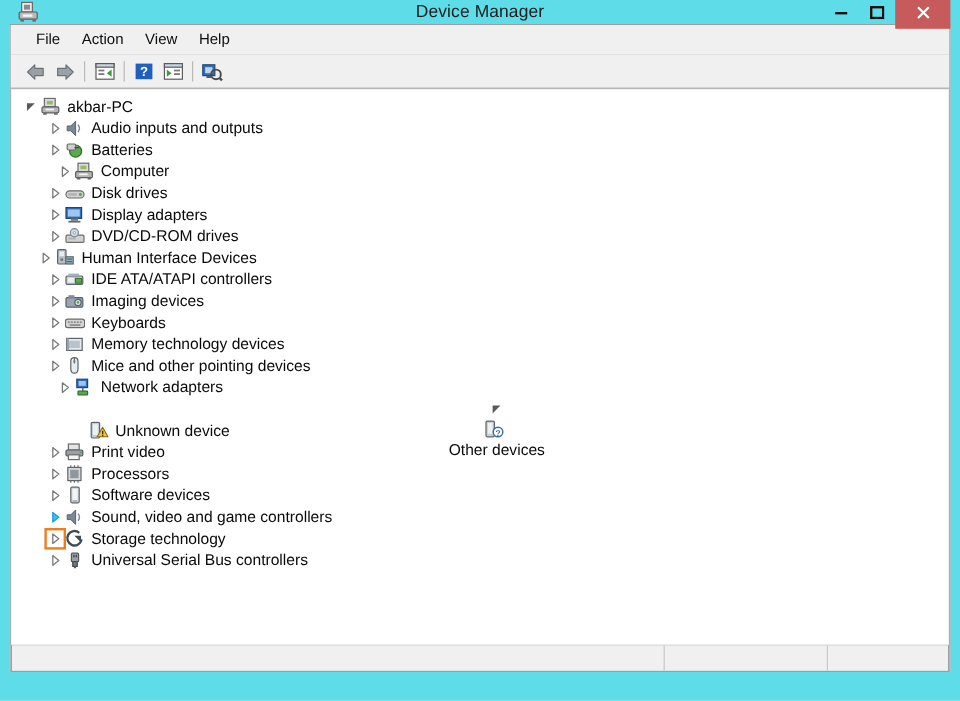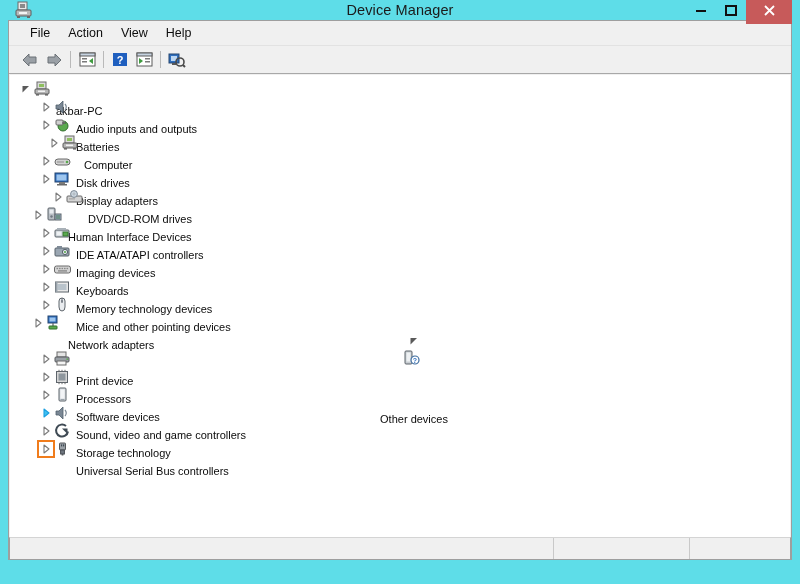--- a/index.html
+++ b/index.html
@@ -152,24 +152,23 @@
     flex: 0 0 auto;
   }
   .node-icon {
     width: 18px;
     height: 16px;
     position: relative;
     flex: 0 0 auto;
     margin-right: 4px;
   }
   .label {
-    font-size: 11px;
+    font-size: 13px;
     color: #0a0a0a;
     line-height: 18px;
-    margin-top: 44px;
   }
 
   
   .hl-box {
     position: absolute;
     border: 2px solid #f07c1c;
     box-sizing: border-box;
     pointer-events: none;
   }
 
@@ -363,21 +362,21 @@
               </svg>
             </span>
             <span class="node-icon"><svg width="17" height="16" viewBox="0 0 17 16">
                 <rect x="1" y="2" width="13" height="9" fill="#2f6fbf" stroke="#24456f"></rect>
                 <rect x="2.5" y="3.5" width="10" height="6" fill="#9ec6ef"></rect>
                 <rect x="5" y="11" width="6" height="2" fill="#7a7a7a"></rect>
                 <rect x="3" y="13" width="10" height="1.5" fill="#6a6a6a"></rect>
               </svg></span>
             <span class="label">Display adapters</span>
           </div>
-          <div class="row" style="padding-left: 40px;">
+          <div class="row" style="padding-left: 28px;">
             <span class="twisty">
               <svg width="9" height="10" viewBox="0 0 9 10">
                 <path d="M2 1 L7 5 L2 9 Z" fill="none" stroke="#7b7b7b" stroke-width="1.1" stroke-linejoin="round"></path>
               </svg>
             </span>
             <span class="node-icon"><svg width="17" height="16" viewBox="0 0 17 16">
                 <rect x="1" y="7" width="15" height="6" rx="1" fill="#d2d2d2" stroke="#6a6a6a"></rect>
                 <rect x="3" y="9" width="6" height="1.6" fill="#b0b0b0"></rect>
                 <circle cx="8" cy="5" r="3.4" fill="#cfd9e2" stroke="#7c8894"></circle>
                 <circle cx="8" cy="5" r="1" fill="#ffffff" stroke="#7c8894" stroke-width="0.6"></circle>
@@ -463,21 +462,21 @@
                 <path d="M2 1 L7 5 L2 9 Z" fill="none" stroke="#7b7b7b" stroke-width="1.1" stroke-linejoin="round"></path>
               </svg>
             </span>
             <span class="node-icon"><svg width="17" height="16" viewBox="0 0 17 16">
                 <path d="M5 4 Q5 1 8 1 Q11 1 11 4 L11 10 Q11 14 8 14 Q5 14 5 10 Z" fill="#e9ecef" stroke="#5d646b"></path>
                 <path d="M8 1 L8 6" stroke="#5d646b" stroke-width="0.9"></path>
                 <rect x="7.2" y="3" width="1.6" height="2.4" rx="0.7" fill="#6f7780"></rect>
               </svg></span>
             <span class="label">Mice and other pointing devices</span>
           </div>
-          <div class="row" style="padding-left: 20px;">
+          <div class="row" style="padding-left: 36px;">
             <span class="twisty">
               <svg width="9" height="10" viewBox="0 0 9 10">
                 <path d="M2 1 L7 5 L2 9 Z" fill="none" stroke="#7b7b7b" stroke-width="1.1" stroke-linejoin="round"></path>
               </svg>
             </span>
             <span class="node-icon"><svg width="17" height="16" viewBox="0 0 17 16">
                 <rect x="2" y="1" width="9" height="7" fill="#2f6fbf" stroke="#24456f"></rect>
                 <rect x="3.5" y="2.5" width="6" height="4" fill="#9ec6ef"></rect>
                 <path d="M7 8 L7 11" stroke="#5d646b" stroke-width="1.2"></path>
                 <rect x="3" y="11" width="8" height="3" rx="0.5" fill="#5aa94e" stroke="#2f6e2a"></rect>
@@ -491,33 +490,44 @@
               </svg>
             </span>
             <span class="node-icon"><svg width="17" height="16" viewBox="0 0 17 16">
                 <rect x="2" y="1" width="7" height="13" rx="1" fill="#c9ced3" stroke="#5d646b"></rect>
                 <rect x="3.5" y="2.5" width="4" height="9" fill="#eef1f3"></rect>
                 <circle cx="12" cy="10" r="4" fill="#ffffff" stroke="#3f6d9e" stroke-width="1.2"></circle>
                 <text x="12" y="13" font-family="Liberation Sans, sans-serif" font-size="7" font-weight="bold" fill="#2f6fbf" text-anchor="middle">?</text>
               </svg></span>
             <span class="label">Other devices</span>
           </div>
+          <div class="row" style="padding-left: 48px;">
+            <span class="twisty"></span>
+            <span class="node-icon"><svg width="17" height="16" viewBox="0 0 17 16">
+                <rect x="2" y="1" width="7" height="13" rx="1" fill="#c9ced3" stroke="#5d646b"></rect>
+                <rect x="3.5" y="2.5" width="4" height="9" fill="#eef1f3"></rect>
+                <path d="M11.5 5 L16 13 L7 13 Z" fill="#f2c037" stroke="#8a6a12" stroke-width="0.9" stroke-linejoin="round"></path>
+                <rect x="11" y="8" width="1.1" height="3" fill="#3a2c00"></rect>
+                <rect x="11" y="11.6" width="1.1" height="1.1" fill="#3a2c00"></rect>
+              </svg></span>
+            <span class="label">Unknown device</span>
+          </div>
           <div class="row" style="padding-left: 28px;">
             <span class="twisty">
               <svg width="9" height="10" viewBox="0 0 9 10">
                 <path d="M2 1 L7 5 L2 9 Z" fill="none" stroke="#7b7b7b" stroke-width="1.1" stroke-linejoin="round"></path>
               </svg>
             </span>
             <span class="node-icon"><svg width="17" height="16" viewBox="0 0 17 16">
                 <rect x="3" y="1" width="9" height="5" fill="#e4e4e4" stroke="#6a6a6a"></rect>
                 <rect x="1" y="6" width="14" height="5" rx="1" fill="#9aa0a6" stroke="#56595c"></rect>
                 <rect x="3" y="10" width="9" height="4" fill="#f4f4f4" stroke="#6a6a6a"></rect>
                 <rect x="12.5" y="7.4" width="1.5" height="1.5" fill="#5aa94e"></rect>
               </svg></span>
-            <span class="label">Print device</span>
+            <span class="label">Print video</span>
           </div>
           <div class="row" style="padding-left: 28px;">
             <span class="twisty">
               <svg width="9" height="10" viewBox="0 0 9 10">
                 <path d="M2 1 L7 5 L2 9 Z" fill="none" stroke="#7b7b7b" stroke-width="1.1" stroke-linejoin="round"></path>
               </svg>
             </span>
             <span class="node-icon"><svg width="17" height="16" viewBox="0 0 17 16">
                 <rect x="2.5" y="2.5" width="11" height="11" fill="#d7d7d7" stroke="#5d646b"></rect>
                 <rect x="4.5" y="4.5" width="7" height="7" fill="#8f979e"></rect>

